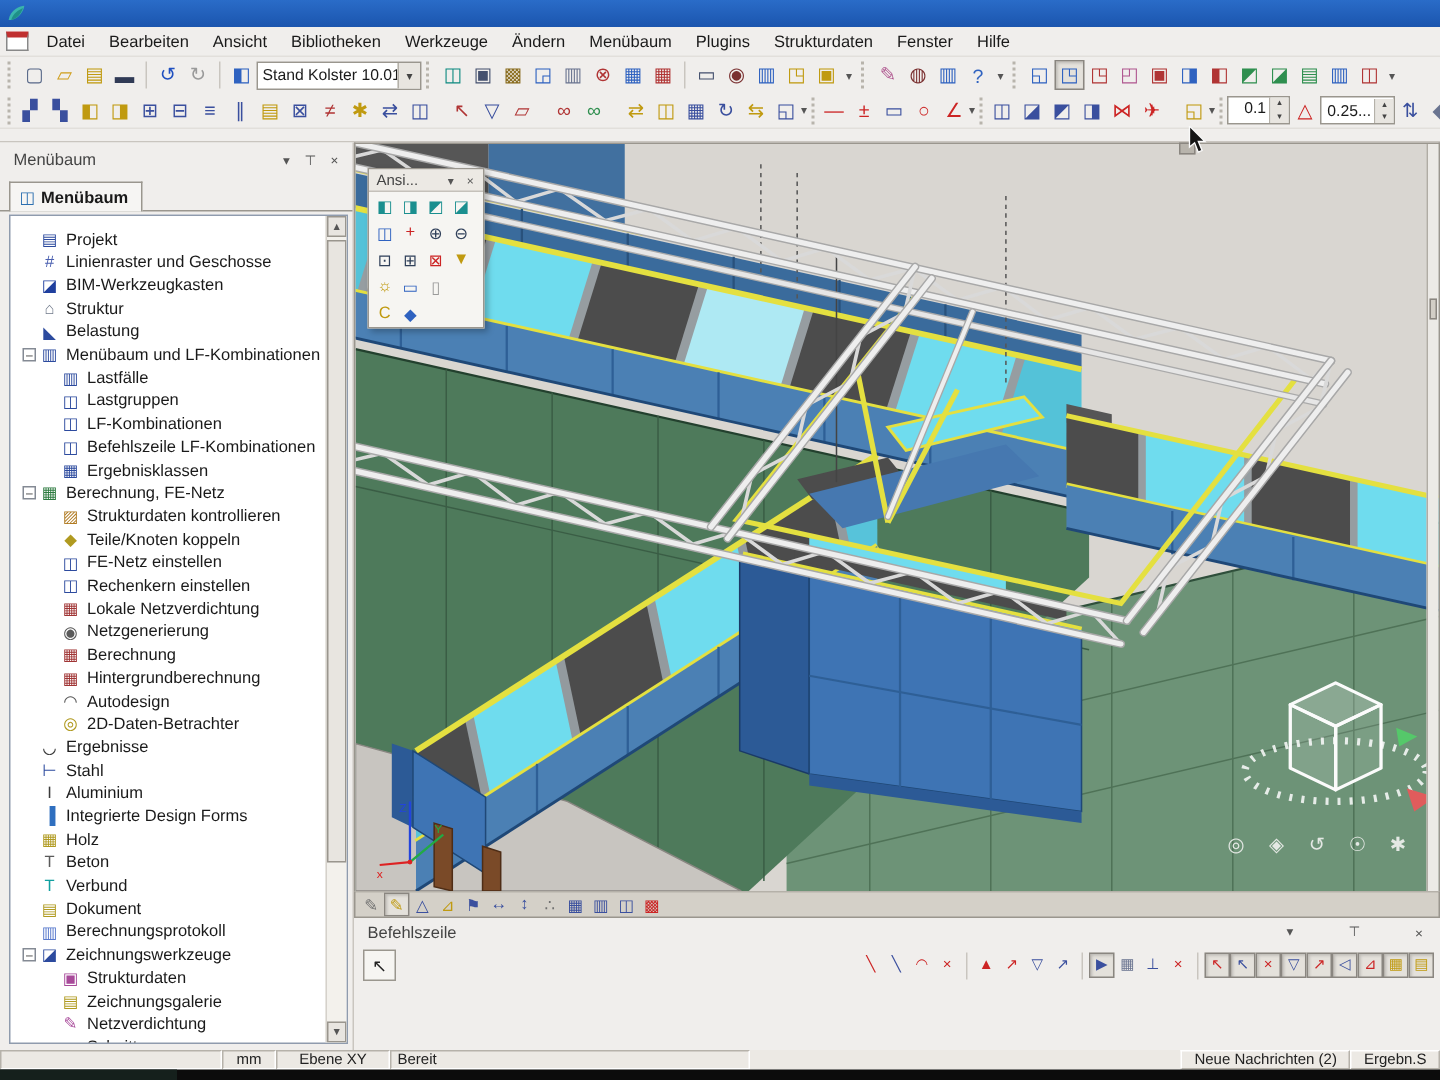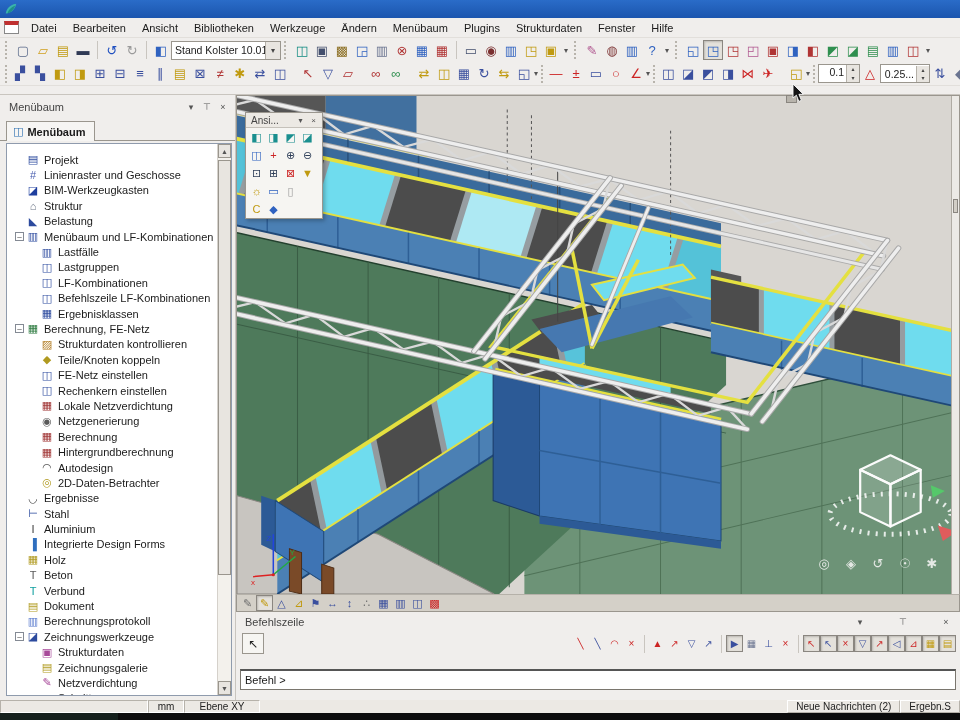--- a/index.html
+++ b/index.html
@@ -718,32 +718,30 @@
             <span class="tbi pr" style="color: rgb(58, 79, 158);">↖</span>
             <span class="tbi pr" style="color: rgb(204, 36, 36);">×</span>
             <span class="tbi pr" style="color: rgb(58, 79, 158);">▽</span>
             <span class="tbi pr" style="color: rgb(204, 36, 36);">↗</span>
             <span class="tbi pr" style="color: rgb(58, 79, 158);">◁</span>
             <span class="tbi pr" style="color: rgb(204, 36, 36);">⊿</span>
             <span class="tbi pr" style="color: rgb(192, 154, 16);">▦</span>
             <span class="tbi pr" style="color: rgb(192, 154, 16);">▤</span>
           </span>
       </div>
-      <div class="cmd-input">
-        <span>Befehl &gt;</span>
-      </div>
     </div>
   </div>
 </div>
 
 <div class="statusbar">
   <span id="sb-cells" style="display:flex">
       <span class="sb-cell" style="width: 148px;"></span>
       <span class="sb-cell" style="width: 36px;">mm</span>
       <span class="sb-cell" style="width: 76px;">Ebene XY</span>
+      <span class="sb-cell sb-grow" style="min-width: 240px;">Bereit</span>
     </span>
   <span style="flex:1"></span>
   <span id="sb-btns" style="display:flex">
       <span class="sb-btn">Neue Nachrichten (2)</span>
       <span class="sb-btn">Ergebn.S</span>
     </span>
 </div>
 <div class="bottomstrip">
     <span class="blk"></span>
   </div>

